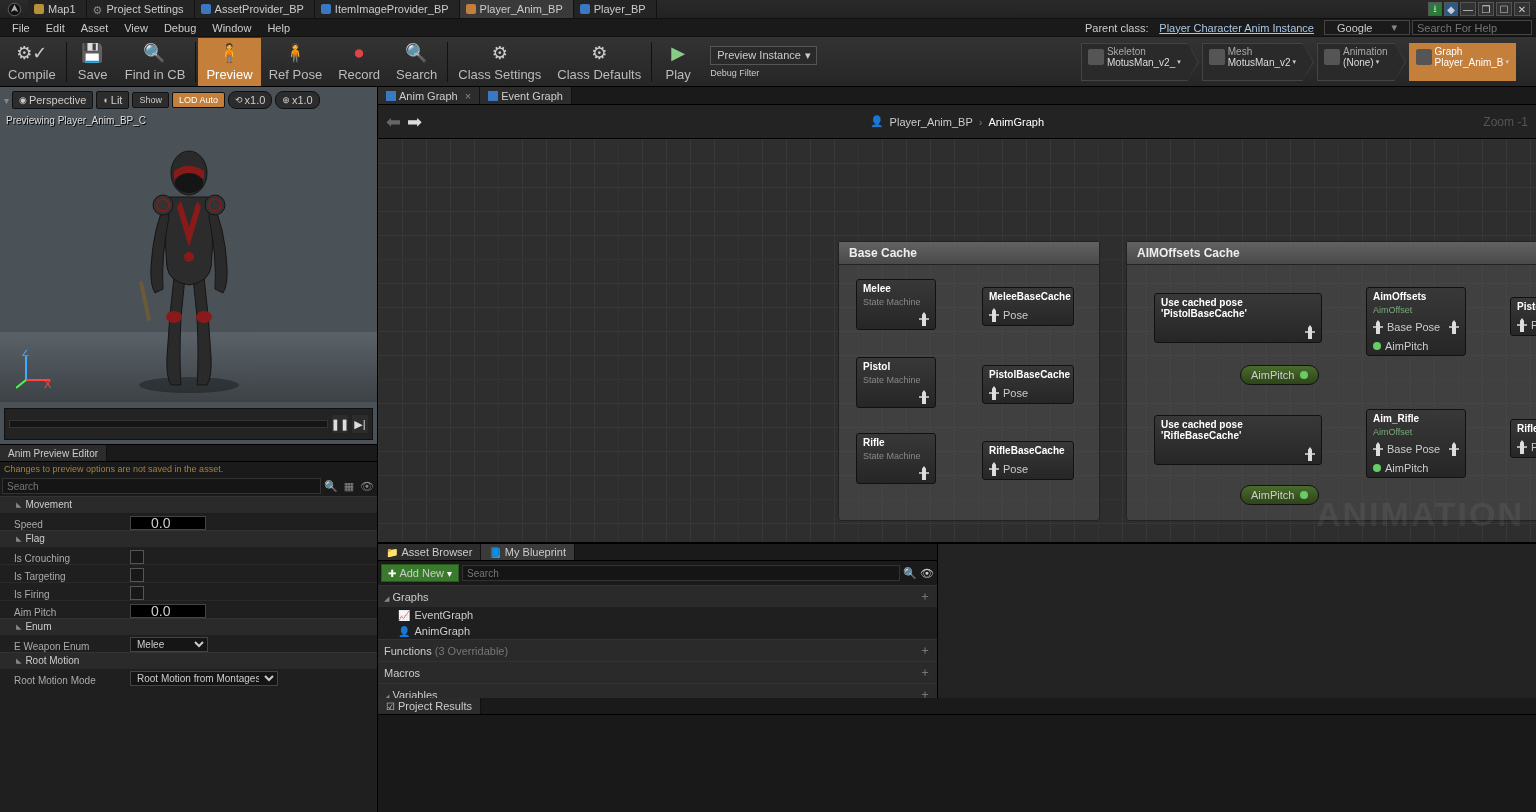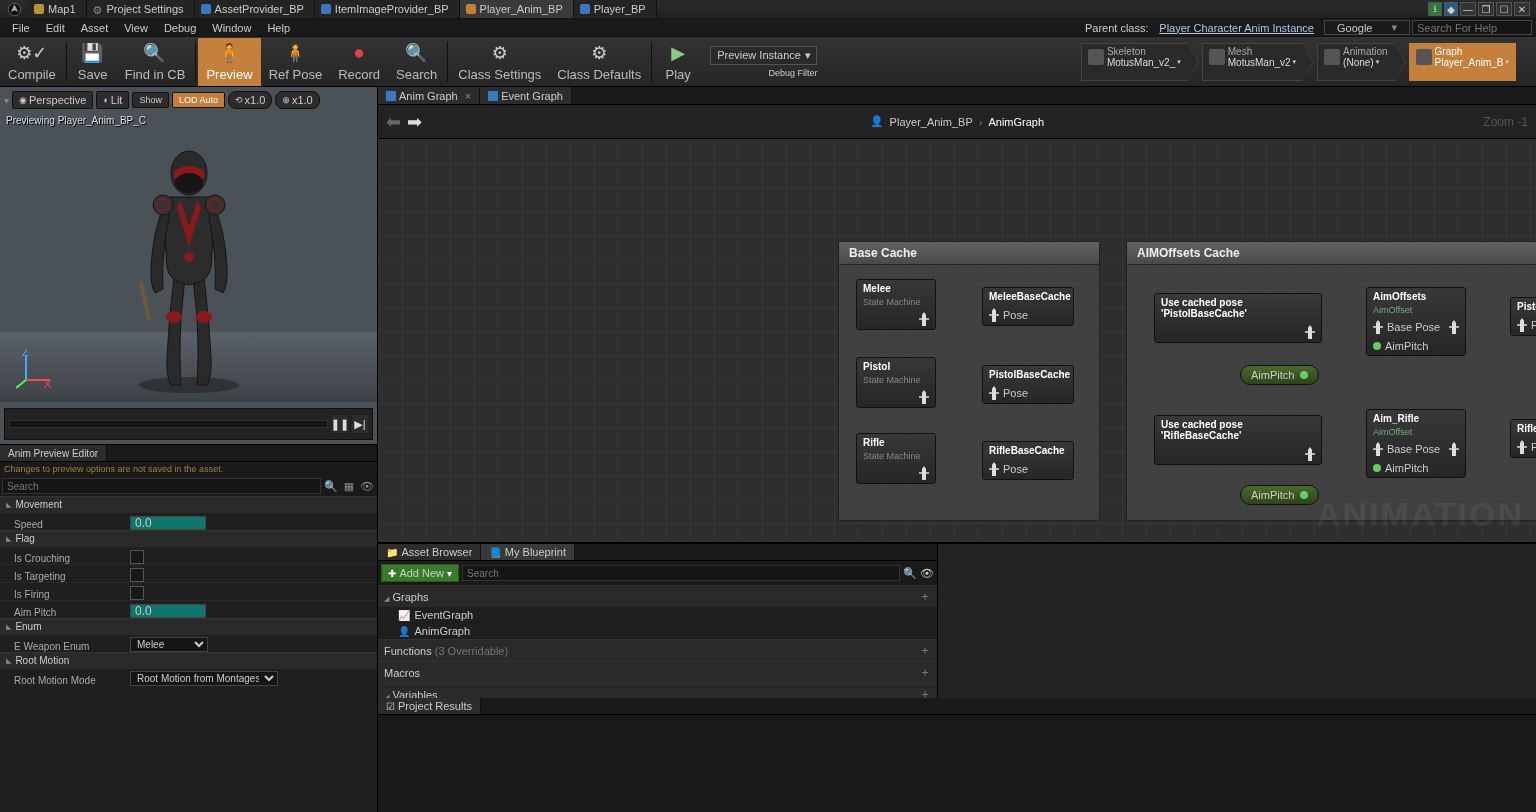--- a/index.html
+++ b/index.html
@@ -27,21 +27,21 @@
 .menubar .gbox{border:1px solid #444;padding:0 4px;height:15px;display:flex;align-items:center}
 .menubar input{background:#151515;border:1px solid #444;height:15px;width:120px;padding:0 4px;color:#888}
 
 .toolbar{height:50px;background:linear-gradient(#333,#262626);display:flex;align-items:center;border-bottom:1px solid #000}
 .tbtn{display:flex;flex-direction:column;align-items:center;justify-content:center;padding:0 8px;height:48px;min-width:48px;gap:2px;border-right:0}
 .tbtn.sel{background:#c47f3b}
 .tbtn .ico{width:24px;height:24px;display:flex;align-items:center;justify-content:center}
 .tbtn .lbl{font-size:13px;color:#bbb;white-space:nowrap}
 .tbtn.sel .lbl{color:#fff}
 .tbsep{width:1px;height:40px;background:#111;margin:0 2px}
-.previewopts{display:flex;flex-direction:column;align-items:flex-end;justify-content:center;gap:3px;padding:0 8px}
+.previewopts{display:flex;flex-direction:column;align-items:flex-start;justify-content:center;gap:3px;padding:0 8px}
 .previewopts .combo{border:1px solid #555;background:#2a2a2a;padding:2px 6px;font-size:9px;display:flex;align-items:center;gap:4px}
 .previewopts .dbg{font-size:9px}
 .tbspacer{flex:1}
 .crumbs{display:flex;align-items:center;height:48px;padding-right:6px}
 .crumb{display:flex;flex-direction:column;background:#2a2a2a;border:1px solid #444;height:38px;padding:2px 6px;position:relative;margin-right:14px}
 .crumb::after{content:"";position:absolute;right:-11px;top:-1px;border-top:19px solid transparent;border-bottom:19px solid transparent;border-left:11px solid #2a2a2a;z-index:2}
 .crumb::before{content:"";position:absolute;right:-12px;top:-1px;border-top:19px solid transparent;border-bottom:19px solid transparent;border-left:12px solid #444;z-index:1}
 .crumb.last{background:#c47f3b;border-color:#c47f3b}
 .crumb.last::after{display:none}
 .crumb.last::before{display:none}
@@ -69,25 +69,25 @@
 .paneltab-row{height:17px;background:#1a1a1a;display:flex;border-bottom:1px solid #000}
 .ptab{padding:2px 8px;background:#2c2c2c;border-right:1px solid #111;font-size:10px;display:flex;align-items:center;gap:3px}
 .previewdetails{flex:1;display:flex;flex-direction:column;background:#1f1f1f;overflow:hidden}
 .subtab-row{display:flex;height:16px}
 .subtab{flex:1;text-align:center;font-size:10px;padding:2px 0;background:#242424}
 .subtab.sel{background:#c47f3b;color:#fff}
 .hint{font-size:9px;color:#a08040;padding:2px 4px;background:#1a1a1a}
 .searchrow{display:flex;align-items:center;padding:2px;gap:2px;background:#1a1a1a}
 .searchrow input{flex:1;background:#151515;border:1px solid #333;height:16px;padding:0 4px;color:#888;font-size:10px}
 .searchrow .sicon{width:16px;height:16px;display:flex;align-items:center;justify-content:center;color:#888}
-.catrow{background:#2a2a2a;padding:2px 6px;font-size:10px;border-top:1px solid #333;display:flex;align-items:center;gap:4px}
+.catrow{background:#2a2a2a;padding:2px 16px;font-size:10px;border-top:1px solid #333;display:flex;align-items:center;gap:4px}
 .catrow::before{content:"◢";font-size:7px;color:#888;transform:scaleX(-1)}
 .proprow{display:flex;align-items:flex-end;height:18px;padding:0 4px 0 14px;border-top:1px solid #2a2a2a}
 .proprow .plabel{width:116px;font-size:10px;color:#aaa}
-.proprow input.num{width:76px;background:#0f766e;border:1px solid #444;height:14px;padding:0 4px;color:#ccc;font-size:12px}
+.proprow input.num{width:76px;background:#000000;border:1px solid #444;height:14px;padding:0 20px;color:#ccc;font-size:14px}
 .proprow .chk{width:14px;height:14px;border:1px solid #555;background:#181818}
 .proprow select{background:#151515;border:1px solid #444;height:15px;color:#ccc;font-size:10px;padding:0 2px;width:78px}
 .proprow select.wide{width:148px}
 
 .centercol{flex:1;display:flex;flex-direction:column;min-width:0}
 .graphtabs{height:18px;background:#1a1a1a;display:flex;border-bottom:1px solid #000}
 .graphtabs .ptab{background:#2c2c2c}
 .graphnav{height:34px;background:#232323;display:flex;align-items:center;padding:0 8px;gap:6px;border-bottom:1px solid #000;position:relative}
 .graphnav .arrow{font-size:18px;color:#666}
 .graphnav .arrow.on{color:#ddd}

